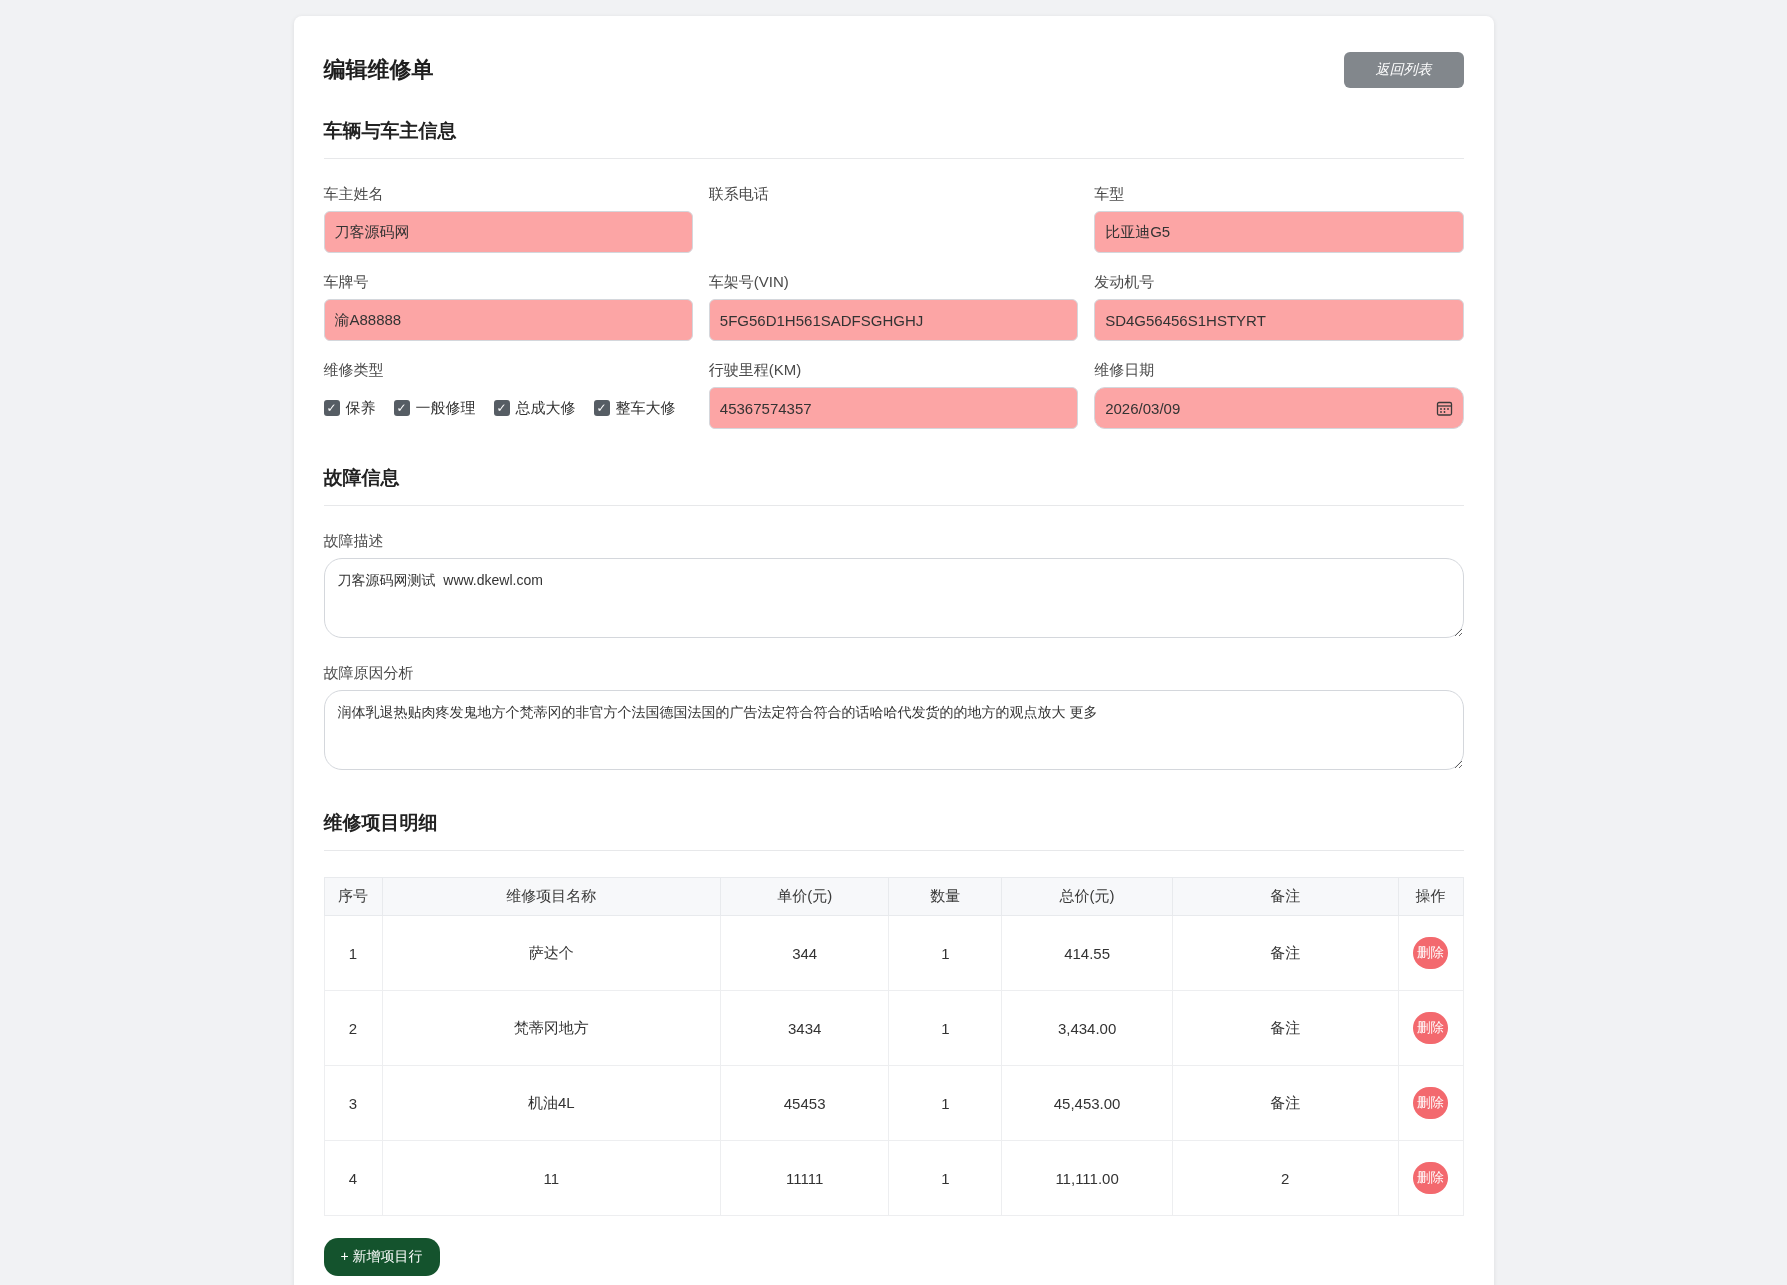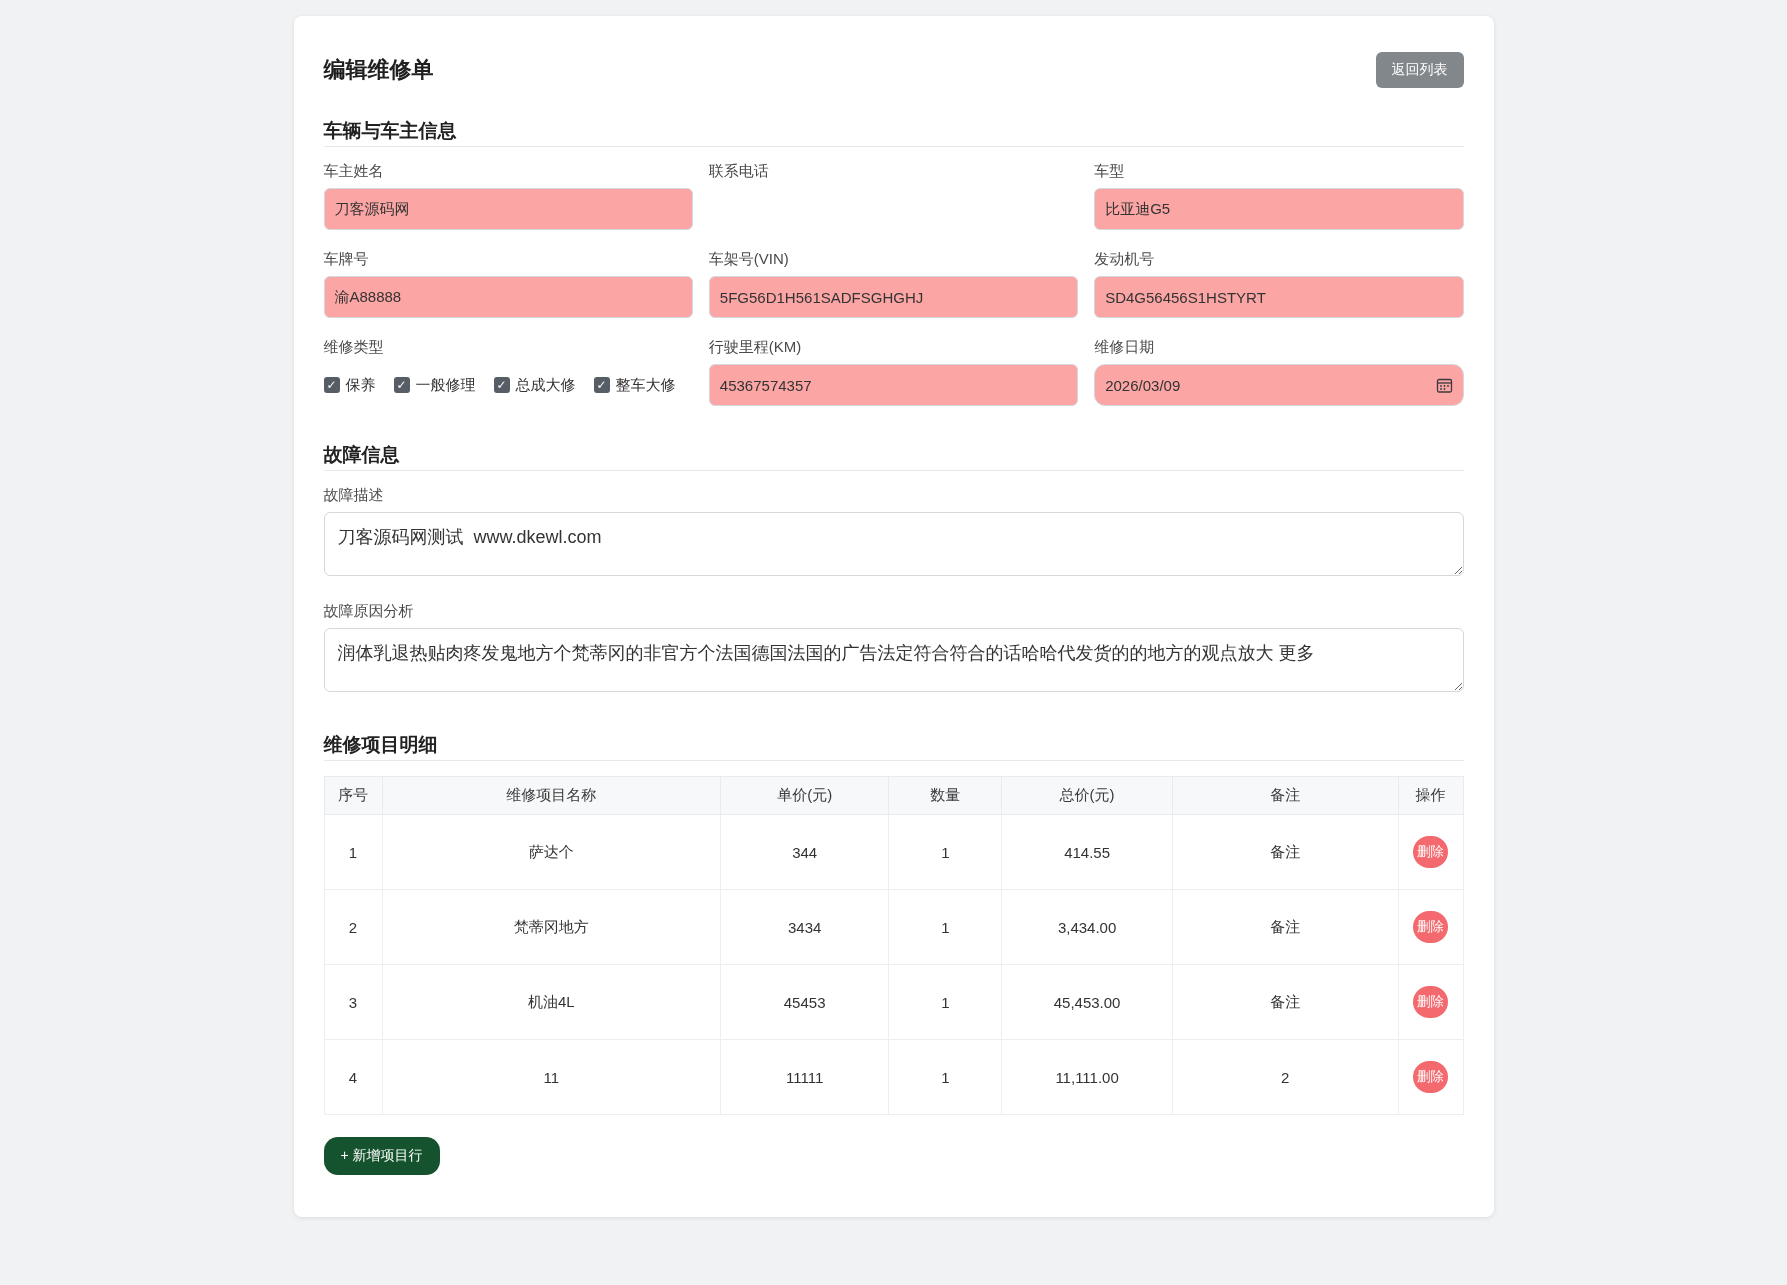--- a/index.html
+++ b/index.html
@@ -26,29 +26,29 @@
   }
   .page-title { font-size: 22px; font-weight: bold; color: #1f1f1f; }
   .btn {
     border: none;
     cursor: pointer;
     font-family: inherit;
     border-radius: 6px;
     color: #fff;
     font-size: 14px;
   }
-  .btn-back { background: #82878c; padding: 9px 16px; }
+  .btn-back { background: #82878c; padding: 9px 32px; font-style: italic; }
   
   .section-title {
     font-size: 19px;
     font-weight: bold;
     color: #222;
-    padding-bottom: 2px;
+    padding-bottom: 14px;
     border-bottom: 1px solid #e7e8ea;
-    margin-bottom: 15px;
+    margin-bottom: 26px;
   }
   .section { margin-bottom: 36px; }
   
   .form-grid {
     display: grid;
     grid-template-columns: 1fr 1fr 1fr;
     column-gap: 16px;
     row-gap: 20px;
   }
   .field-label {
@@ -87,27 +87,27 @@
     color: #fff;
     font-size: 12px;
     line-height: 1;
   }
   .check-label { font-size: 15px; color: #333; }
   .cal-icon { flex: 0 0 auto; margin-left: 8px; }
   
   .textarea {
     width: 100%;
     border: 1px solid #d4d7dc;
-    border-radius: 6px;
+    border-radius: 18px;
     padding: 12px 13px;
-    font-size: 18px;
+    font-size: 14px;
     color: #333;
     font-family: inherit;
     resize: vertical;
-    height: 64px;
+    height: 80px;
     line-height: 1.4;
   }
   .ta-block { margin-bottom: 22px; }
   
   table.items {
     width: 100%;
     border-collapse: collapse;
     border: 1px solid #e8eaed;
     table-layout: fixed;
   }

